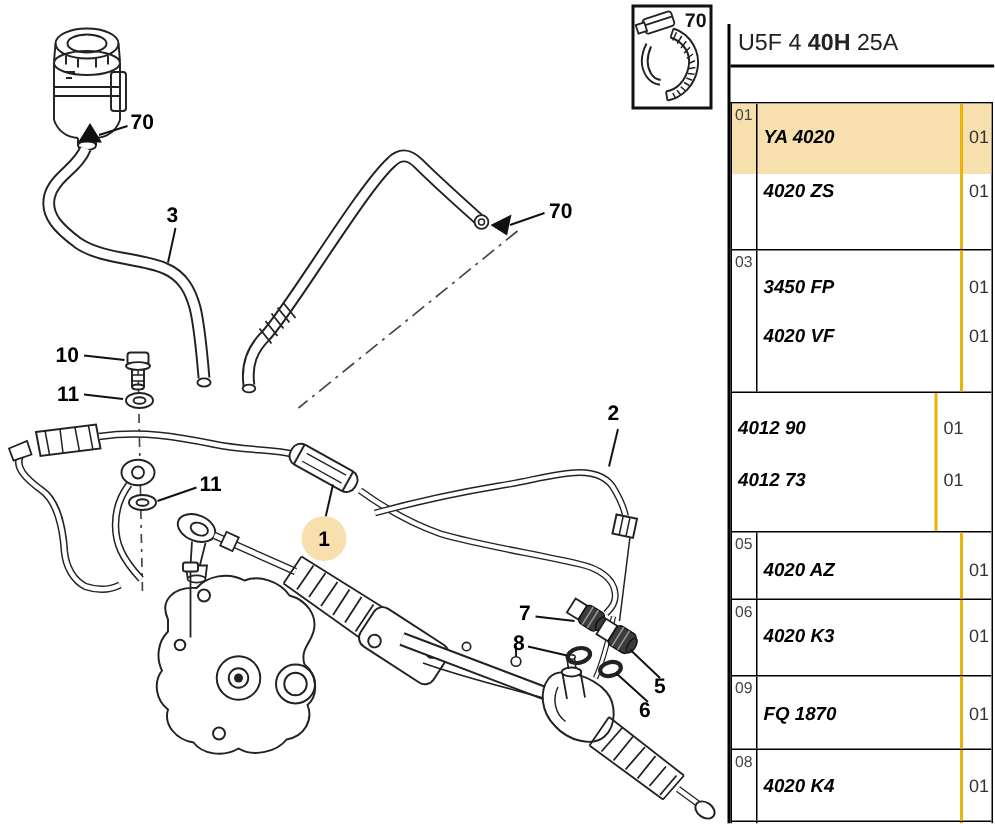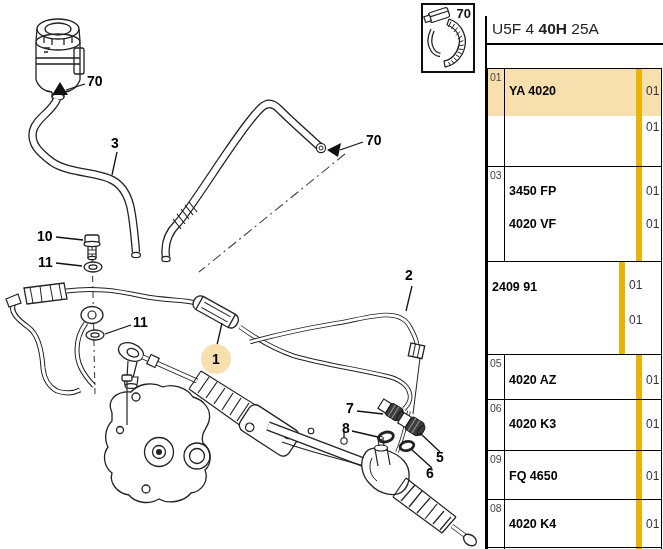--- a/index.html
+++ b/index.html
@@ -21,21 +21,21 @@
          border-left:2px solid #000;box-sizing:border-box;background:#fff;}
   .pheader{position:absolute;left:5px;top:4px;font-size:15.5px;color:#222;white-space:nowrap;}
   .pheader b{font-weight:bold;}
   .hrule{position:absolute;left:0;top:27px;width:176px;border-top:2px solid #000;}
   .ptable{position:absolute;left:0;top:52px;width:175px;height:497px;
           border:1px solid #000;border-bottom:none;box-sizing:border-box;overflow:hidden;}
   .pgroup{position:relative;display:flex;border-bottom:1px solid #000;box-sizing:border-box;}
   .pgroup.last{border-bottom:none;}
   .gidcell{width:17px;border-right:1px solid #000;box-sizing:border-box;
            font-size:10.5px;color:#444;padding:2px 0 0 2px;position:relative;z-index:2;}
-  .gmain{width:137px;border-right:6px solid #eab308;box-sizing:border-box;position:relative;z-index:2;}
+  .gmain{width:137px;border-right:2px solid #eab308;box-sizing:border-box;position:relative;z-index:2;font-style:italic;}
   .gqty{width:18px;position:relative;z-index:2;}
   .prow{box-sizing:border-box;font-weight:bold;font-size:12.5px;color:#000;padding-left:4px;}
   .qrow{box-sizing:border-box;font-size:12px;color:#333;padding-left:4px;}
   .hl-band{position:absolute;left:0;right:0;top:0;height:47px;background:#F7DFAE;z-index:1;}
 </style>
 </head>
 <body>
 
 <div class="stage">
 
@@ -275,20 +275,21 @@
     </div>
     <div class="hrule"></div>
 
     <div class="ptable">
 
       <div class="pgroup">
         <div class="hl-band"></div>
         <div class="gidcell">01</div>
         <div class="gmain">
           <div class="prow" style="height:47px;padding-top:15px">YA 4020</div>
+          <div class="prow" style="height:50px;padding-top:4px">4020 ZS</div>
         </div>
         <div class="gqty">
           <div class="qrow" style="height:47px;padding-top:15px">01</div>
           <div class="qrow" style="height:50px;padding-top:4px">01</div>
         </div>
       </div>
 
       <div class="pgroup">
         <div class="gidcell">03</div>
         <div class="gmain">
@@ -296,21 +297,22 @@
           <div class="prow" style="height:61px;padding-top:17px">4020 VF</div>
         </div>
         <div class="gqty">
           <div class="qrow" style="height:33px;padding-top:17px">01</div>
           <div class="qrow" style="height:61px;padding-top:17px">01</div>
         </div>
       </div>
 
       <div class="pgroup">
         <div class="gmain">
-          <div class="prow" style="height:59px;padding-top:18px">2409 91</div>
+          <div class="prow" style="height:33px;padding-top:16px">4012 90</div>
+          <div class="prow" style="height:59px;padding-top:18px">4012 73</div>
         </div>
         <div class="gqty">
           <div class="qrow" style="height:33px;padding-top:16px">01</div>
           <div class="qrow" style="height:59px;padding-top:18px">01</div>
         </div>
       </div>
 
       <div class="pgroup">
         <div class="gidcell">05</div>
         <div class="gmain">
@@ -327,21 +329,21 @@
           <div class="prow" style="height:50px;padding-top:17px">4020 K3</div>
         </div>
         <div class="gqty">
           <div class="qrow" style="height:50px;padding-top:17px">01</div>
         </div>
       </div>
 
       <div class="pgroup">
         <div class="gidcell">09</div>
         <div class="gmain">
-          <div class="prow" style="height:48px;padding-top:18px">FQ 4650</div>
+          <div class="prow" style="height:48px;padding-top:18px">FQ 1870</div>
         </div>
         <div class="gqty">
           <div class="qrow" style="height:48px;padding-top:18px">01</div>
         </div>
       </div>
 
       <div class="pgroup">
         <div class="gidcell">08</div>
         <div class="gmain">
           <div class="prow" style="height:47px;padding-top:17px">4020 K4</div>

